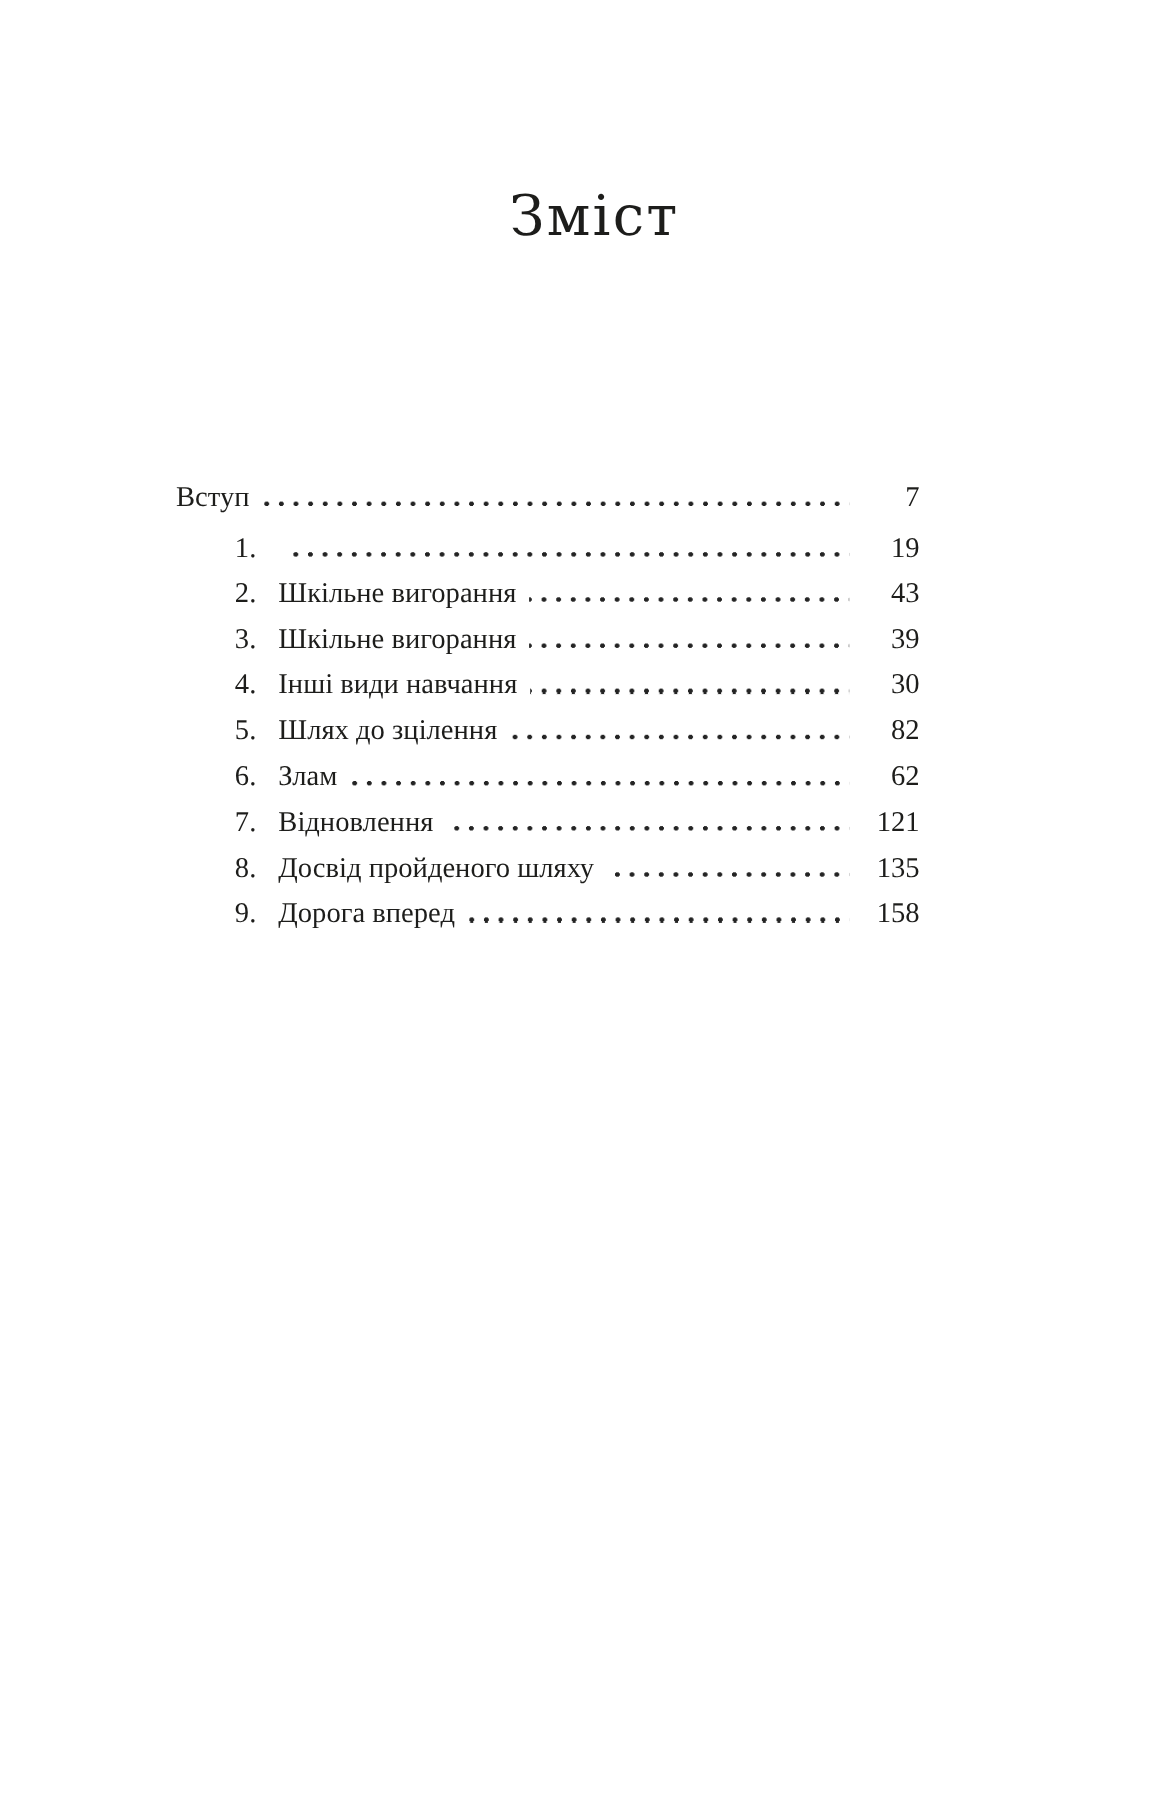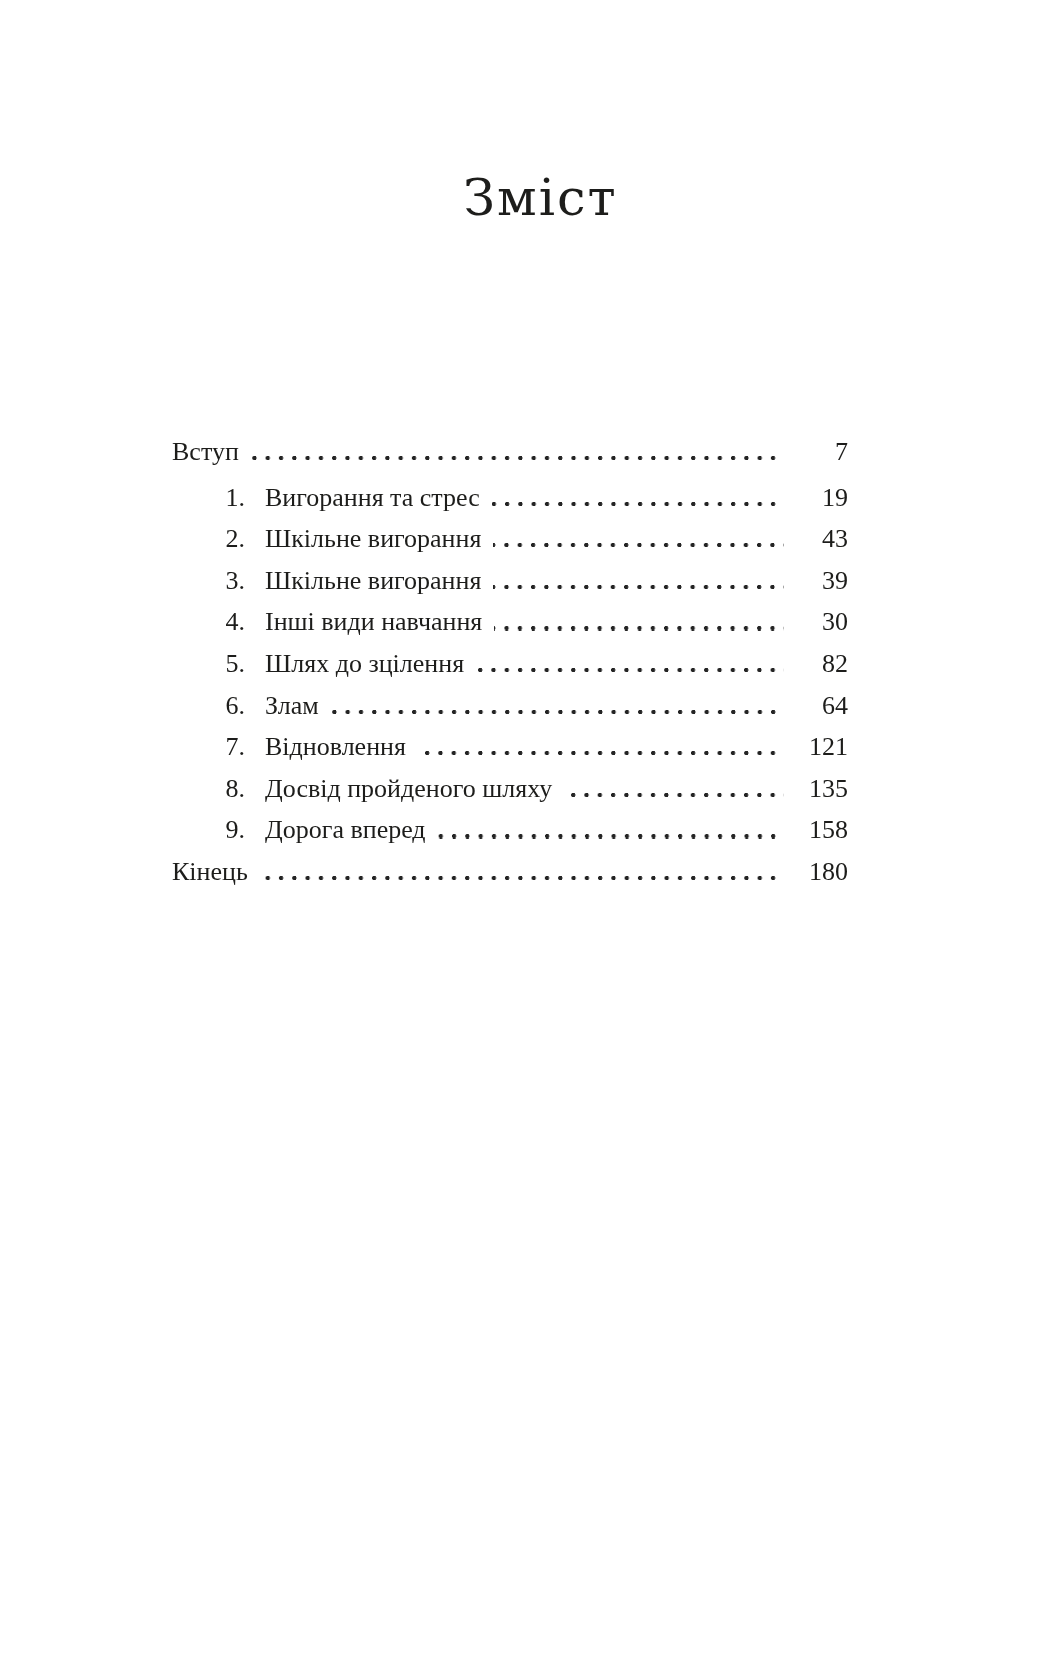--- a/index.html
+++ b/index.html
@@ -33,21 +33,21 @@
     font-family: "DejaVu Serif", serif;
     font-weight: normal;
     font-size: 51px;
     line-height: 51px;
     letter-spacing: 2px;
     color: #1d1d1b;
   }
   .toc {
     position: absolute;
     top: 431px;
-    left: 172px;
+    left: 160px;
     width: 676px; 
   }
   .toc-row {
     display: flex;
     align-items: baseline;
     height: 41.6px;
     line-height: 41.6px;
     font-size: 26px;
     white-space: nowrap;
   }
@@ -90,21 +90,20 @@
   <div class="toc">
 
     <div class="toc-row gap-after">
       <span class="label">Вступ</span>
       <span class="leader"></span>
       <span class="pagenum">7</span>
     </div>
 
     <div class="toc-row">
       <span class="num">1.</span>
-      <span class="label">Вигорання та стрес</span>
       <span class="leader"></span>
       <span class="pagenum">19</span>
     </div>
 
     <div class="toc-row">
       <span class="num">2.</span>
       <span class="label">Шкільне вигорання</span>
       <span class="leader"></span>
       <span class="pagenum">43</span>
     </div>
@@ -127,21 +126,21 @@
       <span class="num">5.</span>
       <span class="label">Шлях до зцілення</span>
       <span class="leader"></span>
       <span class="pagenum">82</span>
     </div>
 
     <div class="toc-row">
       <span class="num">6.</span>
       <span class="label">Злам</span>
       <span class="leader"></span>
-      <span class="pagenum">64</span>
+      <span class="pagenum">62</span>
     </div>
 
     <div class="toc-row">
       <span class="num">7.</span>
       <span class="label">Відновлення</span>
       <span class="leader"></span>
       <span class="pagenum">121</span>
     </div>
 
     <div class="toc-row">
@@ -151,20 +150,15 @@
       <span class="pagenum">135</span>
     </div>
 
     <div class="toc-row">
       <span class="num">9.</span>
       <span class="label">Дорога вперед</span>
       <span class="leader"></span>
       <span class="pagenum">158</span>
     </div>
 
-    <div class="toc-row">
-      <span class="label">Кінець</span>
-      <span class="leader"></span>
-      <span class="pagenum">180</span>
-    </div>
 
   </div>
 </div>
 
 </body></html>

